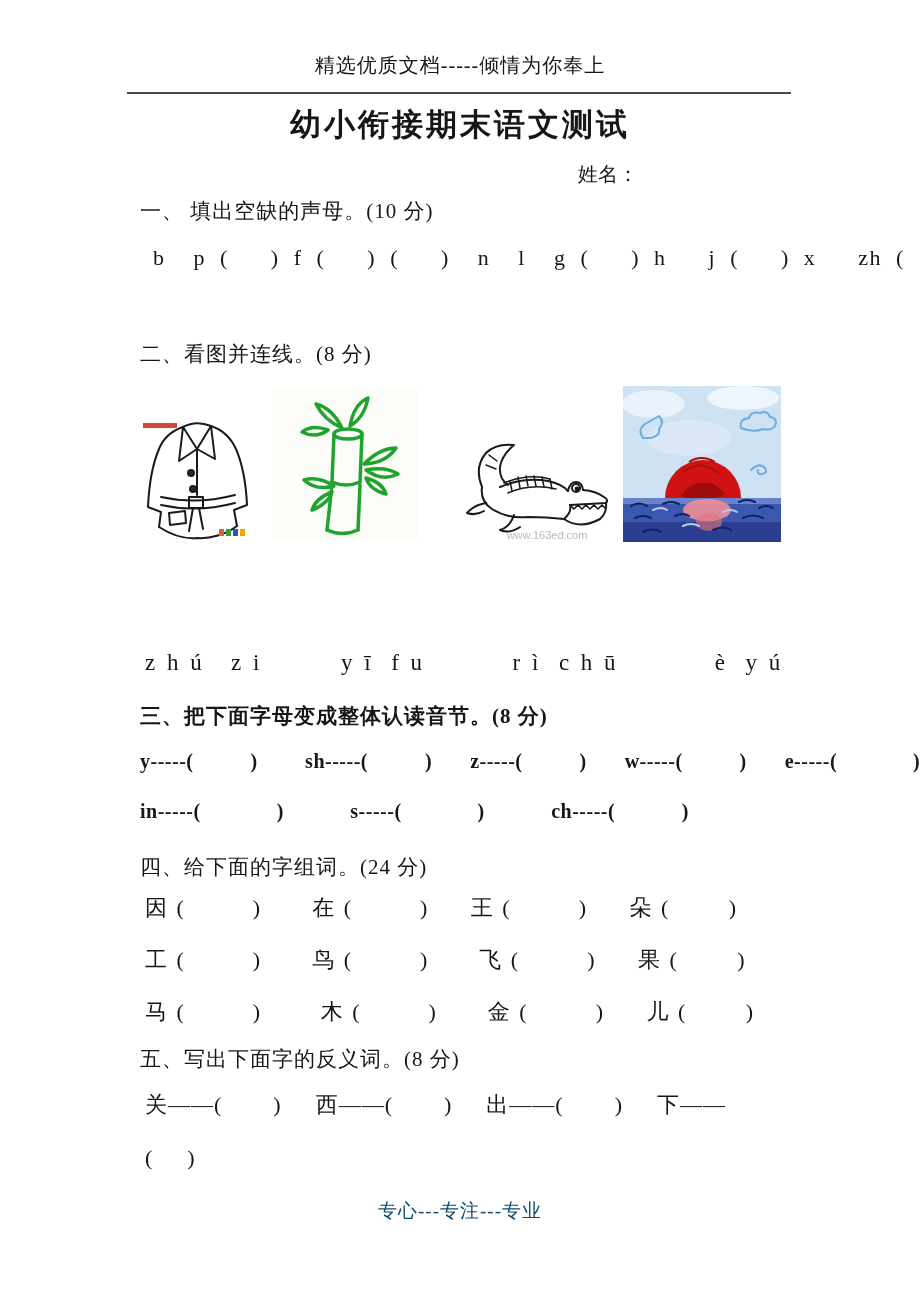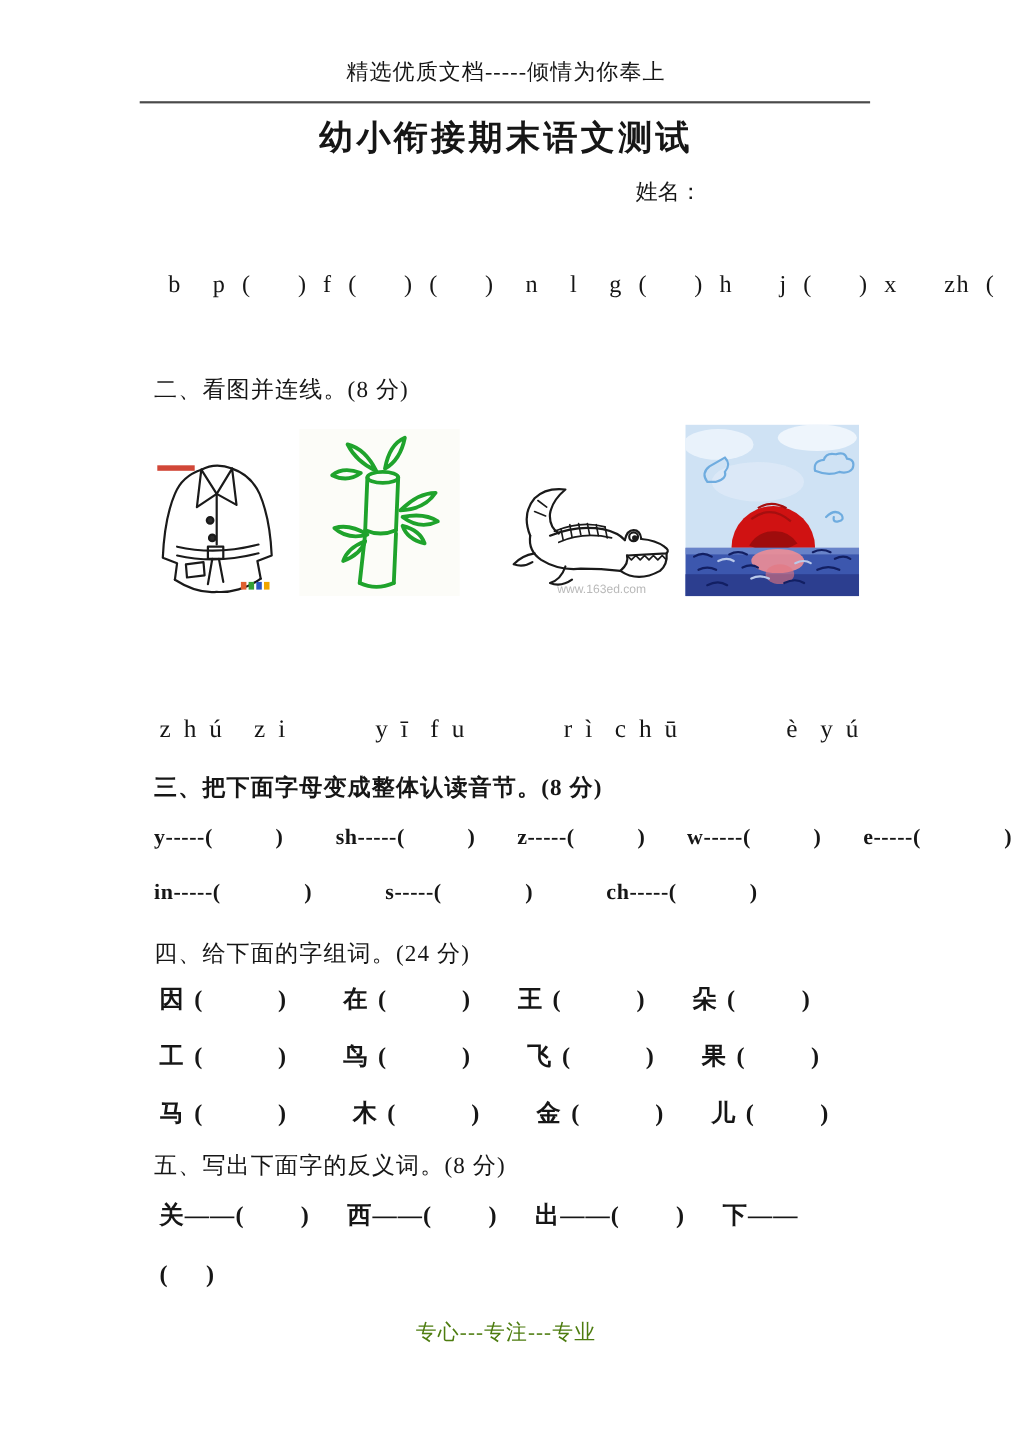--- a/index.html
+++ b/index.html
@@ -7,23 +7,23 @@
         font-family:"Liberation Serif","DejaVu Serif",serif;color:#161616;}
   .center{left:0;width:100%;text-align:center;}
   .abs{position:absolute;}
   .header-note{top:52px;font-size:20px;letter-spacing:1px;}
   .header-rule{left:127px;top:92px;width:664px;border-top:2px solid #4a4a4a;height:0;}
   .title{top:104px;font-size:31px;font-weight:bold;letter-spacing:3px;margin:0;}
   .name-label{left:578px;top:161px;font-size:20px;}
   .s-heading{font-size:21px;letter-spacing:1px;white-space:pre;}
   .mono-line{font-size:22px;letter-spacing:1.5px;word-spacing:7px;white-space:pre;}
   .bold-line{font-size:20px;font-weight:bold;letter-spacing:0.5px;word-spacing:4px;white-space:pre;}
-  .cn-line{font-size:22px;letter-spacing:1px;word-spacing:2px;white-space:pre;font-weight:bold;}
+  .cn-line{font-size:22px;letter-spacing:1px;word-spacing:2px;white-space:pre;}
   .pinyin{left:145px;top:650px;font-size:23px;letter-spacing:3px;white-space:pre;}
-  .footer-note{top:1198px;font-size:19px;color:#4d7c0f;letter-spacing:1px;}
+  .footer-note{top:1198px;font-size:19px;color:#0c4a6e;letter-spacing:1px;}
   .pos-s1h{left:140px;top:197px;}
   .pos-s1l1{left:153px;top:245px;}
   .pos-s1l2{left:153px;top:295px;}
   .pos-s2h{left:140px;top:340px;}
   .pos-s3h{left:140px;top:702px;font-weight:bold;}
   .pos-s3l1{left:140px;top:750px;}
   .pos-s3l2{left:140px;top:800px;}
   .pos-s4h{left:140px;top:853px;}
   .pos-s4r1{left:145px;top:893px;}
   .pos-s4r2{left:145px;top:945px;}
@@ -41,20 +41,21 @@
 </head>
 <body>
 
 <div class="page">
 
   <div class="abs center header-note">精选优质文档-----倾情为你奉上</div>
   <div class="abs header-rule"></div>
   <h1 class="abs center title">幼小衔接期末语文测试</h1>
   <div class="abs name-label">姓名：</div>
 
+  <div class="abs s-heading pos-s1h">一、 填出空缺的声母。(10 分)</div>
   <div class="abs mono-line pos-s1l1">b  p (   ) f (   ) (   )  n  l  g (   ) h   j (   ) x   zh (   )</div>
 
   <div class="abs s-heading pos-s2h">二、看图并连线。(8 分)</div>
 
   <div class="img-box pos-coat">
     <svg viewBox="0 0 117 132" xmlns="http://www.w3.org/2000/svg">
       <g fill="none" stroke="#1a1a1a" stroke-width="2" stroke-linecap="round" stroke-linejoin="round">
         <path d="M44,14 Q57,7 72,13"></path>
         <path d="M44,14 C32,18 24,26 20,36 C14,50 10,72 9,94 L22,99 L20,114"></path>
         <path d="M20,114 C34,123 48,126 58,125 C70,126 86,122 98,113"></path>

